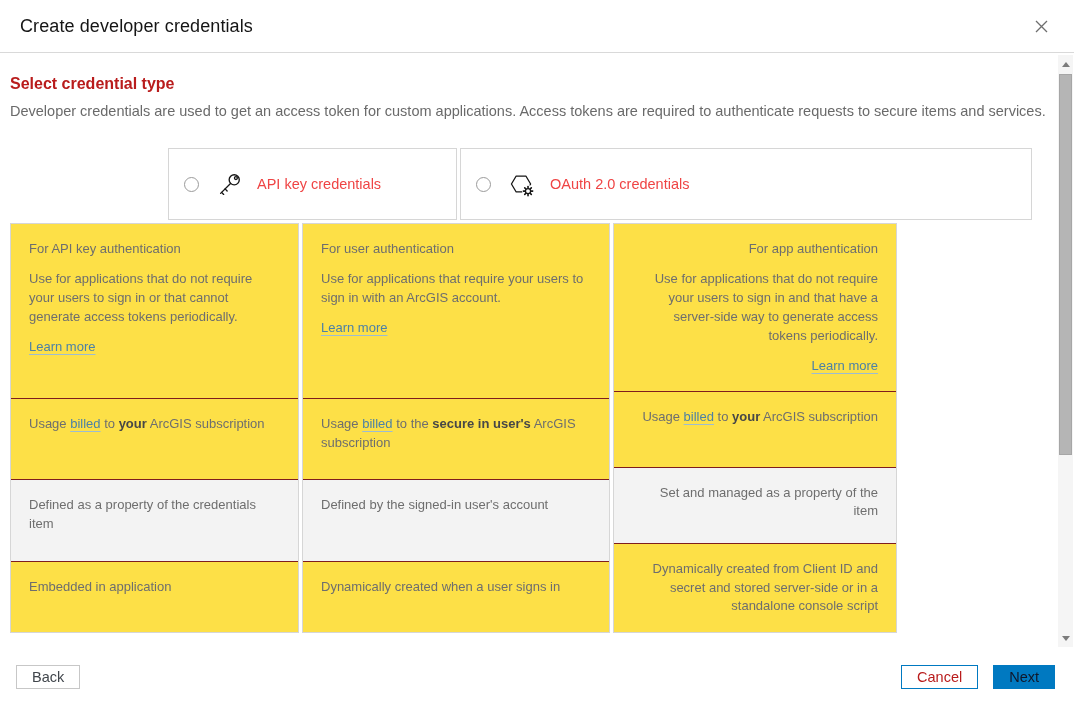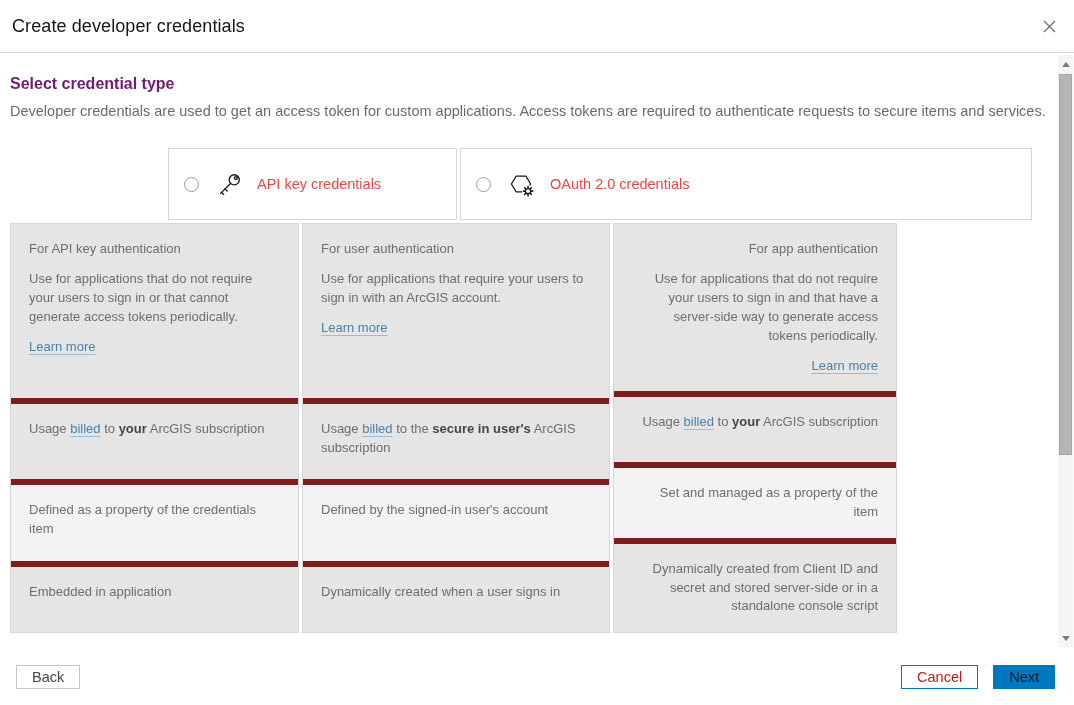--- a/index.html
+++ b/index.html
@@ -8,32 +8,32 @@
     font-family: "Liberation Sans", "DejaVu Sans", sans-serif;
     background: #ffffff;
     color: #151515;
   }
   .dialog { width: 1074px; height: 705px; display: flex; flex-direction: column; background: #fff; }
 
   
   .dlg-header {
     height: 53px; flex: 0 0 53px;
     display: flex; align-items: center; justify-content: space-between;
-    padding: 0 12px; border-bottom: 1px solid #d9d9d9; gap: 15px;
+    padding: 0 20px; border-bottom: 1px solid #d9d9d9; gap: 15px;
   }
   .dlg-title { font-size: 18px; font-weight: 500; color: #151515; letter-spacing: .1px; }
   .close-btn {
     background: none; border: none; cursor: pointer; padding: 6px;
     display: flex; align-items: center; justify-content: center;
   }
 
   
   .dlg-body { position: relative; flex: 1 1 auto; overflow: hidden; }
   .content { padding: 0 26px 0 10px; }
-  .section-heading { font-size: 16px; font-weight: 700; color: #701a75; margin: 22px 0 8px; }
+  .section-heading { font-size: 16px; font-weight: 700; color: #b91c1c; margin: 22px 0 8px; }
   .section-desc { font-size: 14.5px; color: #6a6a6a; line-height: 1.4; }
 
   
   .hdr-grid {
     margin-left: 158px; margin-top: 27px;
     display: grid; grid-template-columns: 289px 572px; column-gap: 3px;
   }
   .opt-card {
     height: 72px; border: 1px solid #d6d6d6; background: #fff;
     display: flex; align-items: center; padding-left: 15px; cursor: pointer;
@@ -52,30 +52,30 @@
   .gutter-cell {
     padding: 18px 8px 0 28px; border-right: 1px solid #d6d6d6;
     font-size: 13px; font-weight: 700; color: #323232; line-height: 1.4;
   }
   .gutter-cell.h-billing { height: 81px; }
   .gutter-cell.h-priv { height: 82px; }
   .gutter-cell.h-store { height: 72px; }
   .shaded { background: #f3f3f3; }
 
   .data-col {
-    border: 1px solid #d6d6d6; background: #e5e5e5; height: 410px;
+    border: 1px solid #d6d6d6; background: #fde047; height: 410px;
     display: flex; flex-direction: column;
   }
   .data-col.c1 { width: 289px; }
   .data-col.c2 { width: 308px; }
   .data-col.c3 { width: 284px; text-align: right; }
   .cell {
     padding: 16px 18px; font-size: 13px; color: #6e6e6e; line-height: 1.45;
   }
-  .cell + .cell { border-top: 6px solid #7f1d1d; }
+  .cell + .cell { border-top: 1px solid #7f1d1d; }
   .cell.desc-cell { height: 174px; }
   .cell.h-billing { height: 81px; }
   .cell.h-priv { height: 82px; }
   .cell.h-store { flex: 1 1 auto; }
   .desc-cell .intro-title { margin-bottom: 11px; }
   .desc-cell .intro-body { margin-bottom: 11px; }
   a.cell-link {
     color: #4c81a6; text-decoration: underline;
     text-decoration-color: #9cbcd3; text-underline-offset: 3px; cursor: pointer;
   }

